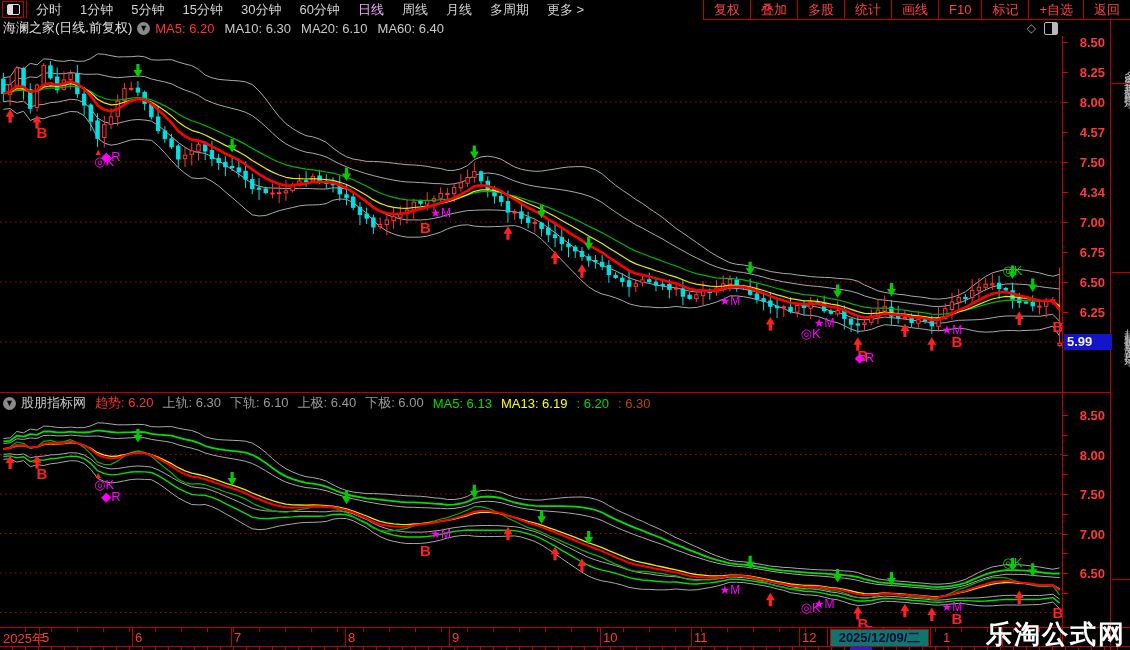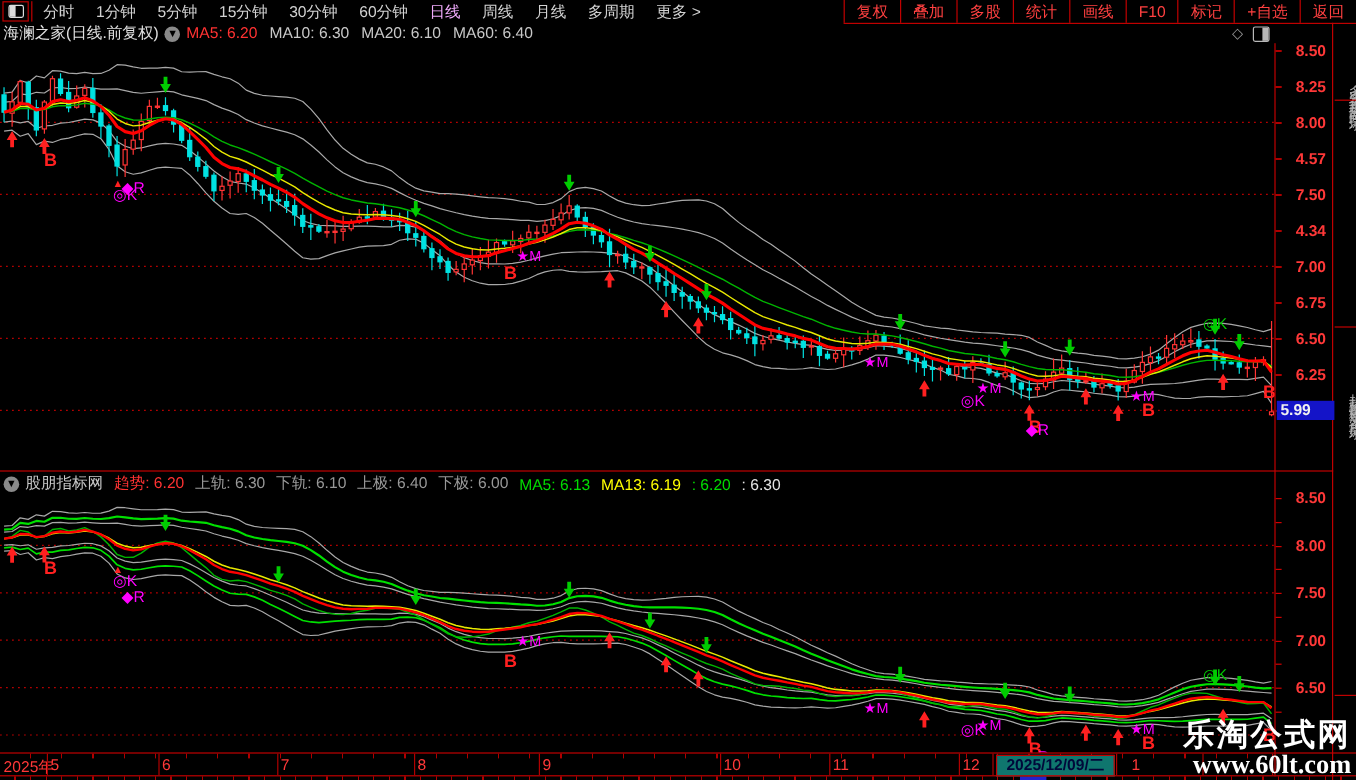--- a/index.html
+++ b/index.html
@@ -476,21 +476,21 @@
     <span class="dd-circle" style="margin-left:0;">▼</span>
   <span class="ind-tok" style="color: rgb(200, 200, 200);">股朋指标网</span>
       <span class="ind-tok" style="color: rgb(255, 50, 50);">趋势: 6.20</span>
       <span class="ind-tok" style="color: rgb(152, 152, 152);">上轨: 6.30</span>
       <span class="ind-tok" style="color: rgb(152, 152, 152);">下轨: 6.10</span>
       <span class="ind-tok" style="color: rgb(152, 152, 152);">上极: 6.40</span>
       <span class="ind-tok" style="color: rgb(152, 152, 152);">下极: 6.00</span>
       <span class="ind-tok" style="color: rgb(0, 221, 0);">MA5: 6.13</span>
       <span class="ind-tok" style="color: rgb(255, 255, 0);">MA13: 6.19</span>
       <span class="ind-tok" style="color: rgb(0, 221, 0);">: 6.20</span>
-      <span class="ind-tok" style="color: #e5e5e5;">: 6.30</span>
+      <span class="ind-tok" style="color: #c2410c;">: 6.30</span>
     </div>
   <svg id="chartBot" class="chart-svg" style="top:392px;" width="1063" height="235">
       <line x1="0" y1="62.5" x2="1063" y2="62.5" stroke="#b40000" stroke-width="1" stroke-dasharray="1.5 3.5"></line>
       <line x1="0" y1="102.0" x2="1063" y2="102.0" stroke="#b40000" stroke-width="1" stroke-dasharray="1.5 3.5"></line>
       <line x1="0" y1="141.5" x2="1063" y2="141.5" stroke="#b40000" stroke-width="1" stroke-dasharray="1.5 3.5"></line>
       <line x1="0" y1="181.0" x2="1063" y2="181.0" stroke="#b40000" stroke-width="1" stroke-dasharray="1.5 3.5"></line>
       <line x1="0" y1="220.5" x2="1063" y2="220.5" stroke="#b40000" stroke-width="1" stroke-dasharray="1.5 3.5"></line>
       <path d="M3.4 46.5L10.1 45.9L16.8 39.5L23.5 40.8L30.3 37.0L37.0 38.1L43.7 34.1L50.5 34.4L57.2 35.4L63.9 35.7L70.6 35.1L77.4 35.7L84.1 35.6L90.8 33.9L97.6 30.8L104.3 31.1L111.0 32.0L117.7 32.8L124.5 32.8L131.2 32.7L137.9 32.3L144.6 32.7L151.4 34.7L158.1 34.9L164.8 34.7L171.6 34.6L178.3 36.2L185.0 37.5L191.7 38.5L198.5 41.0L205.2 44.8L211.9 46.6L218.7 47.6L225.4 48.0L232.1 48.3L238.8 48.6L245.6 49.2L252.3 51.1L259.0 55.2L265.8 60.5L272.5 66.6L279.2 72.2L285.9 76.7L292.7 80.0L299.4 82.7L306.1 84.7L312.8 85.5L319.6 86.9L326.3 89.1L333.0 92.8L339.8 96.1L346.5 98.5L353.2 100.1L359.9 100.8L366.7 101.6L373.4 101.6L380.1 101.9L386.9 102.2L393.6 102.8L400.3 103.3L407.0 103.8L413.8 104.0L420.5 104.3L427.2 104.9L433.9 105.8L440.7 106.3L447.4 107.5L454.1 107.5L460.9 106.5L467.6 104.3L474.3 100.5L481.0 98.6L487.8 98.2L494.5 98.8L501.2 100.2L508.0 102.9L514.7 105.3L521.4 106.8L528.1 107.7L534.9 108.1L541.6 108.0L548.3 107.2L555.0 106.6L561.8 105.8L568.5 105.3L575.2 105.1L582.0 105.0L588.7 105.6L595.4 107.2L602.1 109.7L608.9 113.7L615.6 117.3L622.3 120.5L629.1 123.5L635.8 126.7L642.5 129.3L649.2 132.6L656.0 135.5L662.7 138.6L669.4 142.2L676.1 145.7L682.9 148.7L689.6 151.9L696.3 154.8L703.1 158.0L709.8 161.1L716.5 163.8L723.2 166.1L730.0 168.4L736.7 169.3L743.4 169.8L750.2 170.6L756.9 171.7L763.6 172.8L770.3 174.1L777.1 174.7L783.8 175.4L790.5 175.7L797.3 176.4L804.0 176.8L810.7 177.4L817.4 177.7L824.2 178.0L830.9 178.1L837.6 178.6L844.3 178.9L851.1 179.3L857.8 180.5L864.5 183.0L871.3 184.8L878.0 186.9L884.7 187.9L891.4 188.6L898.2 189.1L904.9 189.5L911.6 190.3L918.4 190.8L925.1 191.3L931.8 192.0L938.5 192.2L945.3 191.8L952.0 191.1L958.7 189.6L965.4 187.4L972.2 183.9L978.9 180.4L985.6 177.4L992.4 174.9L999.1 173.8L1005.8 172.7L1012.5 172.6L1019.3 172.8L1026.0 173.3L1032.7 174.2L1039.5 175.0L1046.2 176.2L1052.9 177.2L1059.6 175.9" stroke="#a8a8a8" fill="none" stroke-width="1" stroke-linejoin="round"></path>
       <path d="M3.4 51.4L10.1 50.9L16.8 46.8L23.5 47.4L30.3 46.0L37.0 46.4L43.7 43.5L50.5 43.3L57.2 43.9L63.9 43.8L70.6 43.1L77.4 43.7L84.1 44.2L90.8 44.2L97.6 44.0L104.3 45.0L111.0 46.1L117.7 46.5L124.5 46.1L131.2 45.8L137.9 45.4L144.6 45.8L151.4 47.4L158.1 48.4L164.8 49.3L171.6 50.5L178.3 52.8L185.0 54.7L191.7 56.2L198.5 58.2L205.2 61.0L211.9 62.8L218.7 64.4L225.4 65.6L232.1 66.7L238.8 67.9L245.6 69.3L252.3 71.5L259.0 74.9L265.8 78.8L272.5 83.0L279.2 86.9L285.9 90.1L292.7 92.4L299.4 94.2L306.1 95.6L312.8 96.2L319.6 97.2L326.3 98.7L333.0 101.0L339.8 103.3L346.5 105.2L353.2 106.9L359.9 108.3L366.7 109.8L373.4 110.9L380.1 112.1L386.9 113.0L393.6 113.9L400.3 114.6L407.0 115.2L413.8 115.3L420.5 115.6L427.2 115.8L433.9 116.2L440.7 116.3L447.4 116.7L454.1 116.4L460.9 115.3L467.6 113.6L474.3 110.9L481.0 109.6L487.8 109.2L494.5 109.7L501.2 110.7L508.0 112.7L514.7 114.5L521.4 116.0L528.1 117.1L534.9 118.0L541.6 118.7L548.3 119.2L555.0 119.7L561.8 120.3L568.5 121.0L575.2 121.9L582.0 123.0L588.7 124.4L595.4 126.2L602.1 128.6L608.9 131.9L615.6 135.0L622.3 137.9L629.1 140.6L635.8 143.3L642.5 145.5L649.2 148.0L656.0 150.4L662.7 152.7L669.4 155.4L676.1 158.0L682.9 160.4L689.6 162.9L696.3 165.1L703.1 167.2L709.8 169.3L716.5 171.0L723.2 172.4L730.0 173.6L736.7 174.3L743.4 174.8L750.2 175.6L756.9 176.7L763.6 177.8L770.3 179.1L777.1 180.0L783.8 180.9L790.5 181.7L797.3 182.4L804.0 183.0L810.7 183.5L817.4 183.9L824.2 184.4L830.9 185.0L837.6 185.6L844.3 186.2L851.1 187.1L857.8 188.4L864.5 190.2L871.3 191.4L878.0 192.5L884.7 192.9L891.4 193.5L898.2 194.0L904.9 194.5L911.6 195.2L918.4 195.7L925.1 196.2L931.8 197.0L938.5 197.2L945.3 196.8L952.0 196.0L958.7 194.8L965.4 193.3L972.2 190.8L978.9 188.4L985.6 186.1L992.4 184.2L999.1 183.2L1005.8 182.3L1012.5 182.3L1019.3 182.4L1026.0 182.7L1032.7 183.4L1039.5 184.0L1046.2 184.6L1052.9 185.1L1059.6 185.6" stroke="#a8a8a8" fill="none" stroke-width="1" stroke-linejoin="round"></path>
       <path d="M3.4 62.3L10.1 61.8L16.8 62.8L23.5 62.0L30.3 65.7L37.0 64.5L43.7 64.1L50.5 62.9L57.2 62.6L63.9 61.7L70.6 60.7L77.4 61.1L84.1 62.9L90.8 67.0L97.6 73.0L104.3 75.6L111.0 76.9L117.7 76.5L124.5 75.4L131.2 74.4L137.9 74.0L144.6 74.3L151.4 75.1L158.1 77.9L164.8 81.4L171.6 85.3L178.3 89.2L185.0 92.3L191.7 94.8L198.5 95.7L205.2 96.3L211.9 98.5L218.7 101.1L225.4 104.1L232.1 107.0L238.8 109.9L245.6 113.2L252.3 116.3L259.0 117.9L265.8 118.9L272.5 119.1L279.2 119.3L285.9 119.5L292.7 119.5L299.4 119.4L306.1 119.5L312.8 119.6L319.6 119.8L326.3 119.8L333.0 119.0L339.8 119.1L346.5 119.9L353.2 121.9L359.9 124.8L366.7 127.6L373.4 131.4L380.1 134.4L386.9 136.7L393.6 138.3L400.3 139.4L407.0 140.1L413.8 140.1L420.5 140.2L427.2 139.8L433.9 139.1L440.7 138.2L447.4 136.8L454.1 135.7L460.9 134.8L467.6 134.0L474.3 133.8L481.0 133.6L487.8 133.5L494.5 133.6L501.2 133.8L508.0 134.3L514.7 134.7L521.4 135.9L528.1 137.8L534.9 139.6L541.6 142.2L548.3 145.4L555.0 148.5L561.8 152.1L568.5 155.5L575.2 158.8L582.0 162.3L588.7 165.5L595.4 167.9L602.1 170.0L608.9 171.8L615.6 173.7L622.3 175.8L629.1 178.2L635.8 179.8L642.5 181.1L649.2 181.9L656.0 183.0L662.7 183.8L669.4 184.4L676.1 184.8L682.9 186.0L689.6 187.0L696.3 187.6L703.1 187.4L709.8 187.4L716.5 186.9L723.2 186.1L730.0 185.0L736.7 185.2L743.4 185.7L750.2 186.5L756.9 187.6L763.6 188.7L770.3 190.0L777.1 191.6L783.8 192.9L790.5 194.7L797.3 195.6L804.0 196.6L810.7 196.9L817.4 197.4L824.2 198.7L830.9 200.0L837.6 200.8L844.3 202.4L851.1 204.3L857.8 205.6L864.5 205.9L871.3 205.7L878.0 204.8L884.7 204.1L891.4 204.4L898.2 204.9L904.9 205.4L911.6 206.1L918.4 206.6L925.1 207.1L931.8 207.9L938.5 208.1L945.3 207.7L952.0 206.9L958.7 206.2L965.4 206.1L972.2 206.0L978.9 205.8L985.6 205.3L992.4 204.6L999.1 203.9L1005.8 203.4L1012.5 203.3L1019.3 203.5L1026.0 203.4L1032.7 203.5L1039.5 203.6L1046.2 202.9L1052.9 202.3L1059.6 207.0" stroke="#a8a8a8" fill="none" stroke-width="1" stroke-linejoin="round"></path>
@@ -628,15 +628,14 @@
   <div id="rstrip">
     <div class="vtext" style="top:42px;">多空资金趋势动向提示</div>
     <div class="vtext" style="top:300px;">趋势起爆点买卖点提示</div>
     <div class="rs-div" style="top:64px;"></div>
     <div class="rs-div" style="top:253px;"></div>
     <div class="rs-div" style="top:560px;"></div>
   </div>
 
   <div id="watermark">
     <div class="wm1">乐淘公式网</div>
-    <div class="wm2">www.60lt.com</div>
   </div>
 </div>
 
 </body></html>

